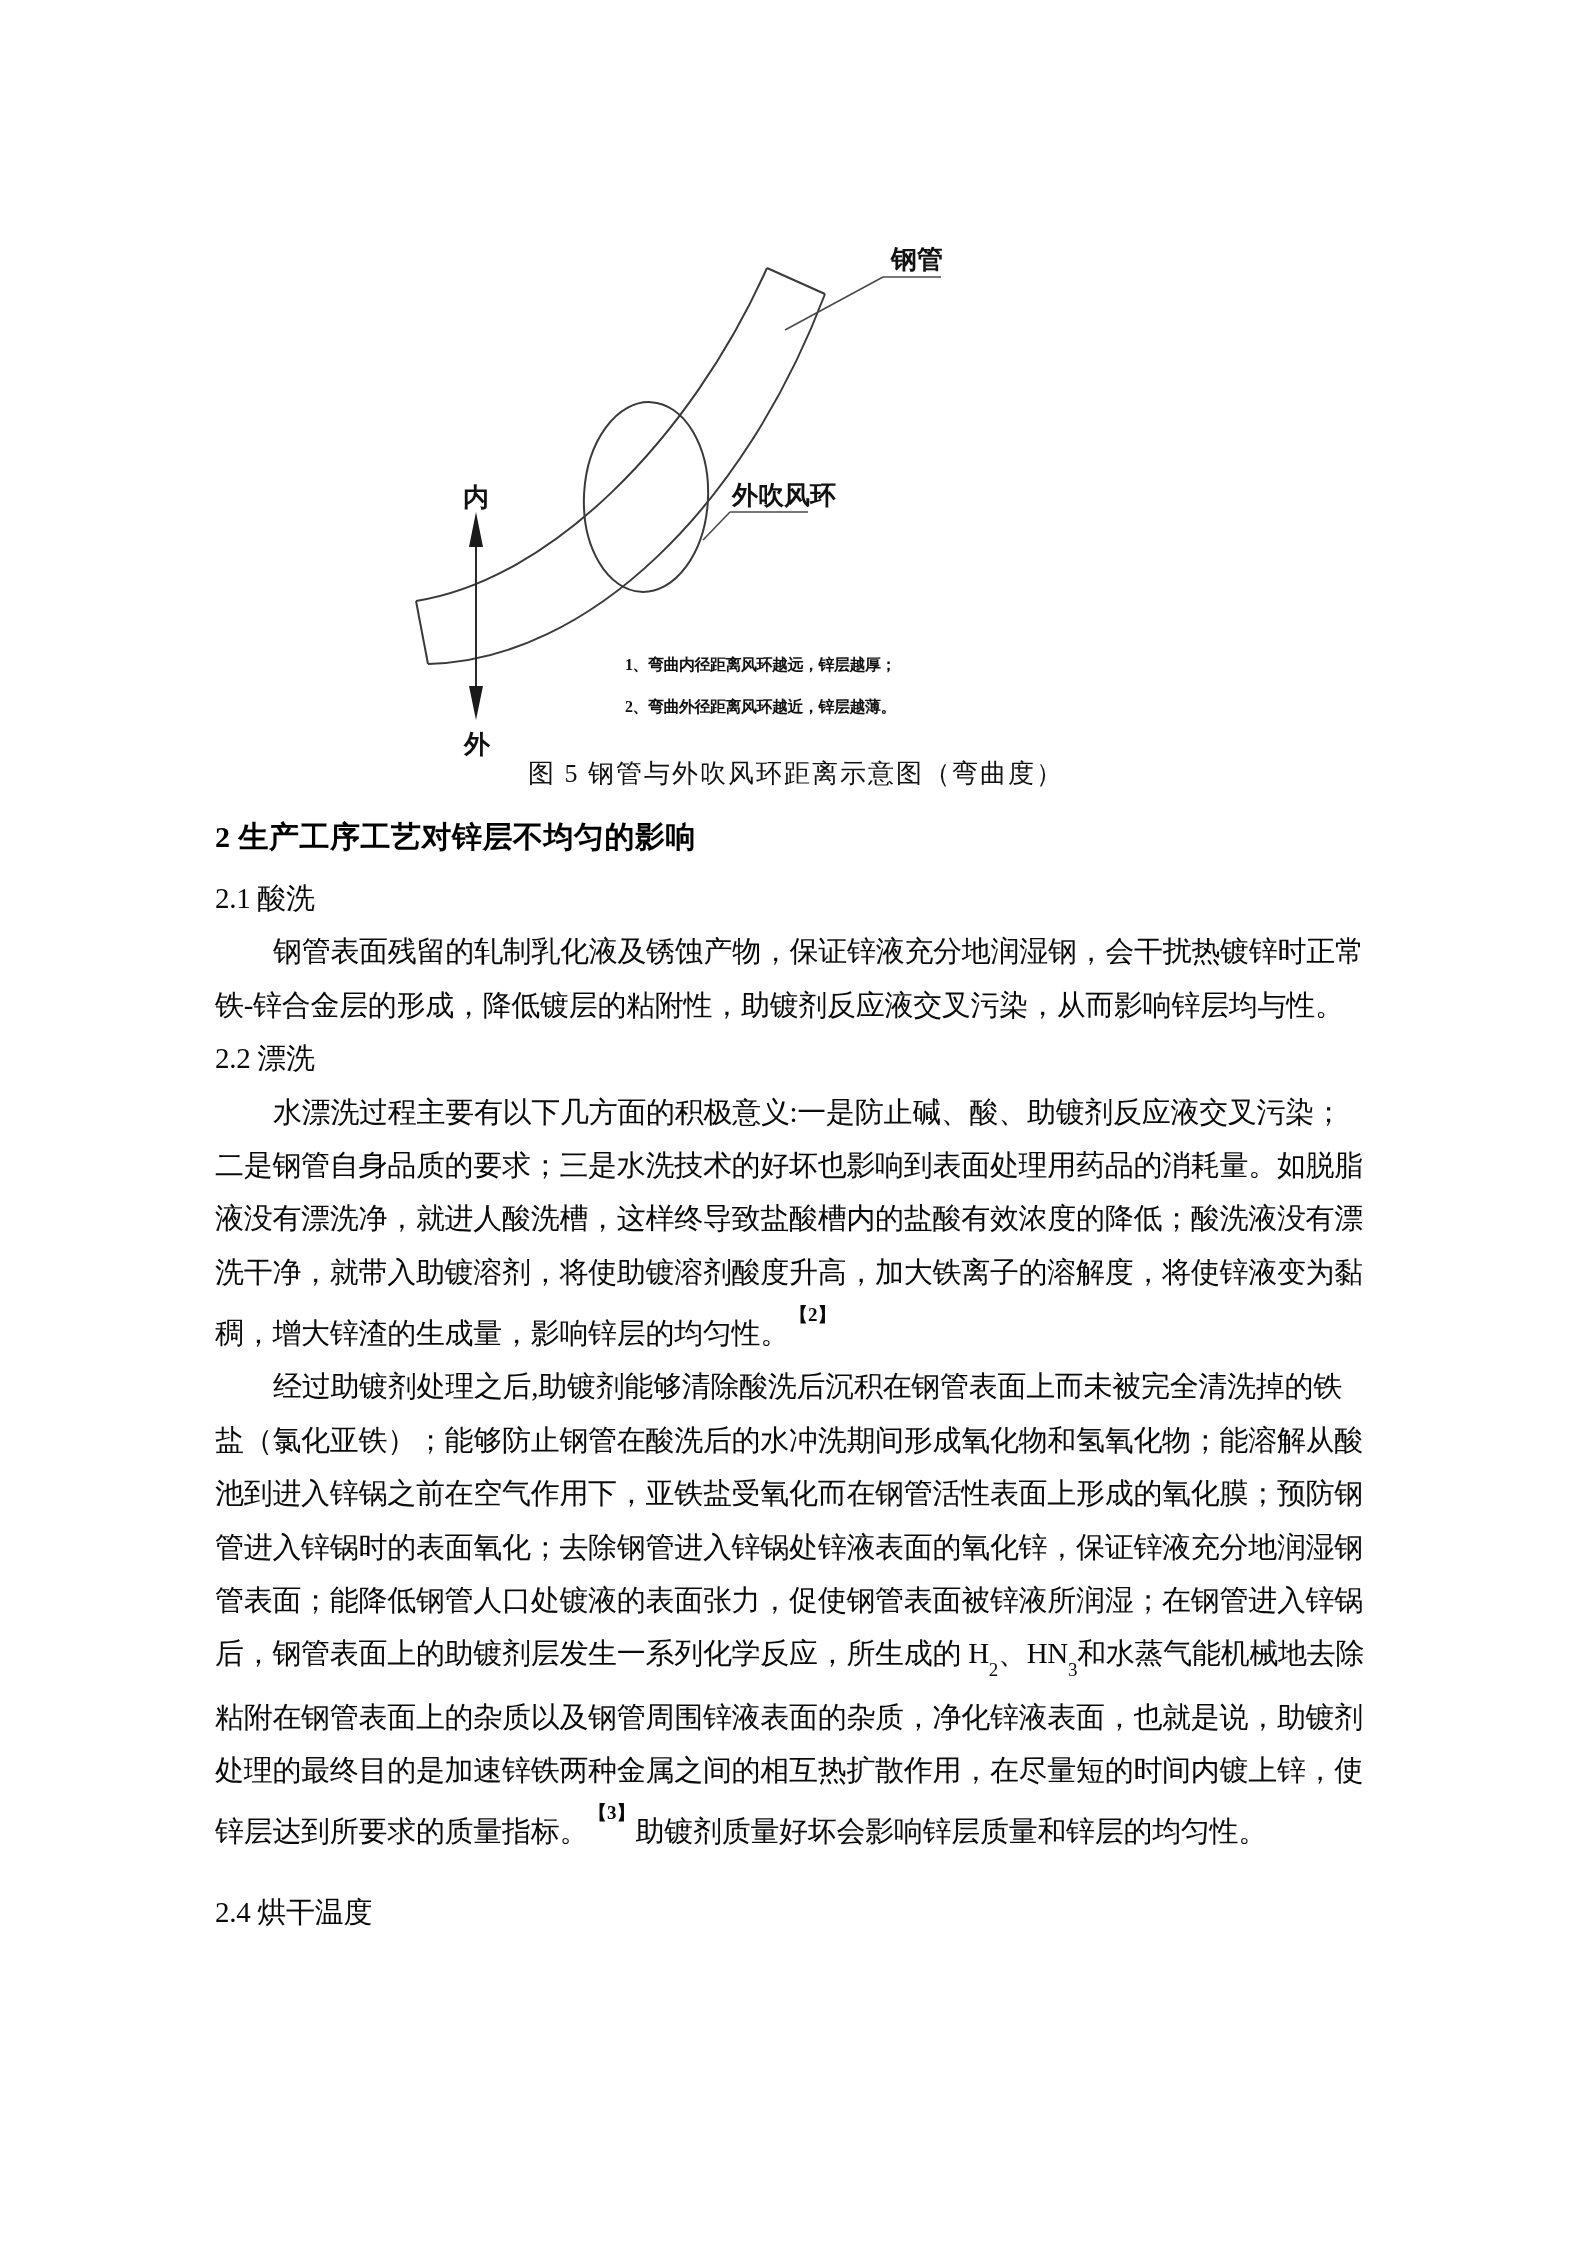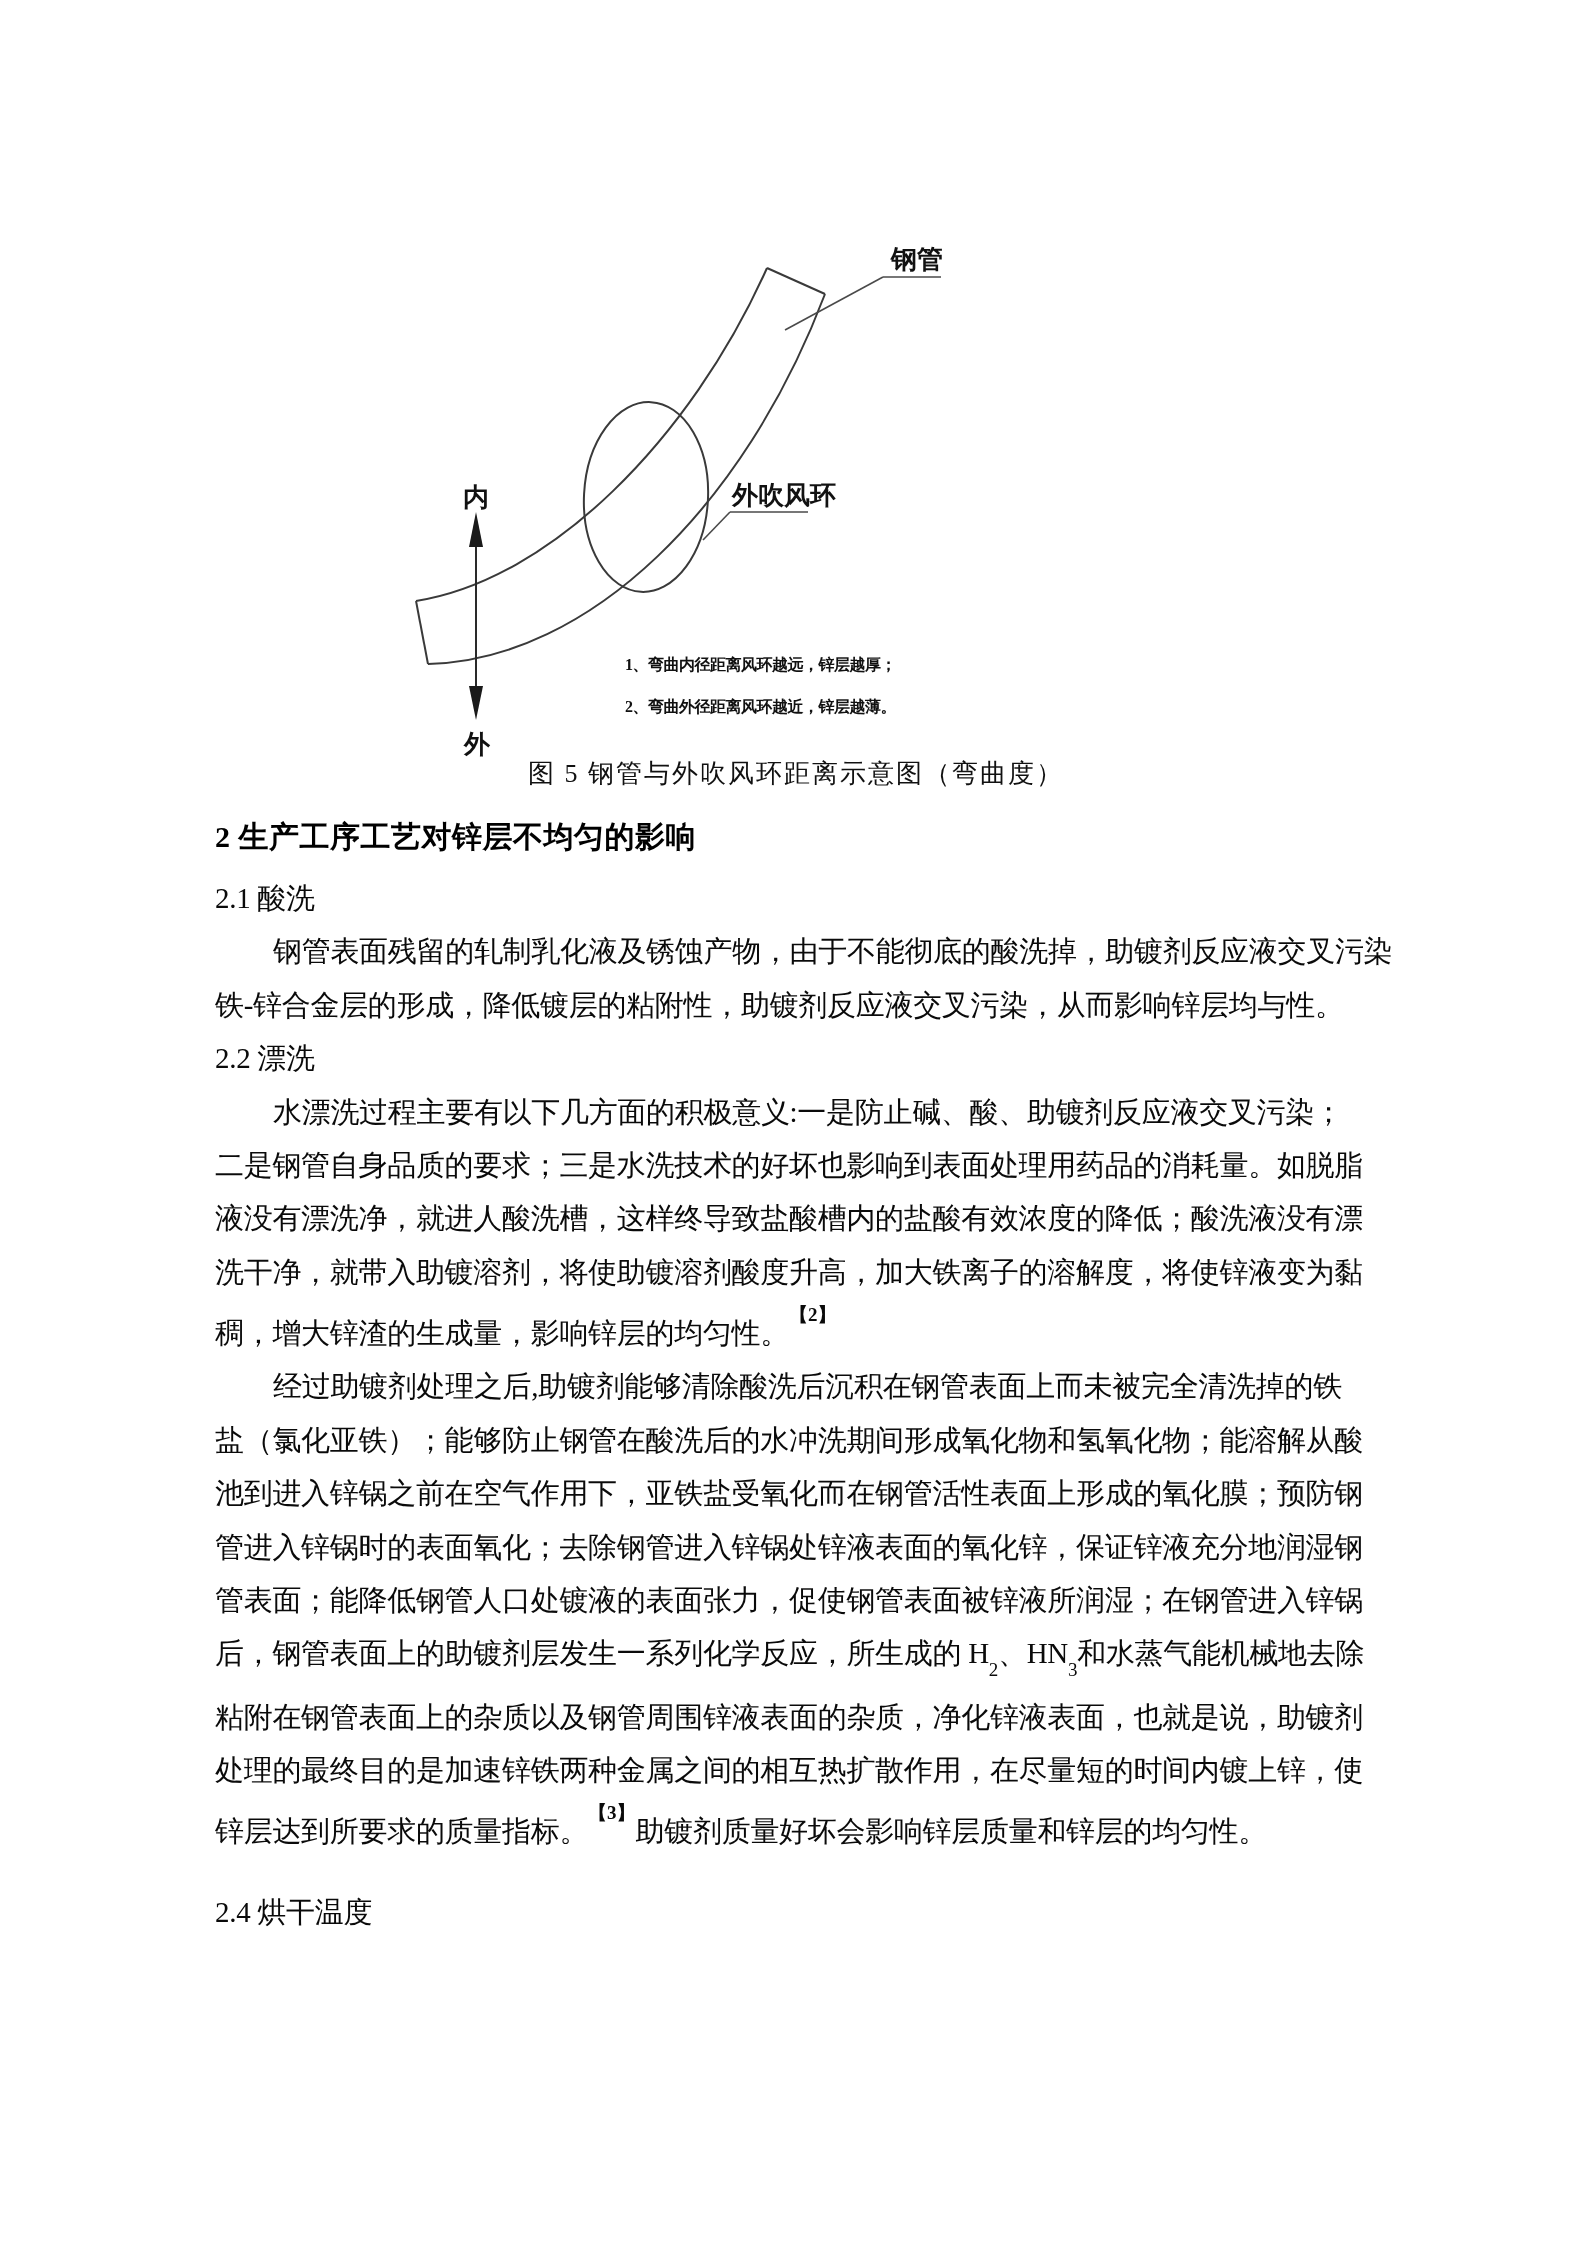--- a/index.html
+++ b/index.html
@@ -71,21 +71,21 @@
 
 <div class="note" id="note-1">1、弯曲内径距离风环越远，锌层越厚；</div>
 <div class="note" id="note-2">2、弯曲外径距离风环越近，锌层越薄。</div>
 
 <div id="figure-caption">图 5 钢管与外吹风环距离示意图（弯曲度）</div>
 
 <div id="section-heading">2 生产工序工艺对锌层不均匀的影响</div>
 
 <div id="body-text">
   <div class="bline">2.1 酸洗</div>
-  <div class="bline indent">钢管表面残留的轧制乳化液及锈蚀产物，由于不能彻底的酸洗掉，助镀剂反应液交叉污染</div>
+  <div class="bline indent">钢管表面残留的轧制乳化液及锈蚀产物，保证锌液充分地润湿钢，会干扰热镀锌时正常</div>
   <div class="bline">铁-锌合金层的形成，降低镀层的粘附性，助镀剂反应液交叉污染，从而影响锌层均与性。</div>
   <div class="bline">2.2 漂洗</div>
   <div class="bline indent">水漂洗过程主要有以下几方面的积极意义:一是防止碱、酸、助镀剂反应液交叉污染；</div>
   <div class="bline">二是钢管自身品质的要求；三是水洗技术的好坏也影响到表面处理用药品的消耗量。如脱脂</div>
   <div class="bline">液没有漂洗净，就进人酸洗槽，这样终导致盐酸槽内的盐酸有效浓度的降低；酸洗液没有漂</div>
   <div class="bline">洗干净，就带入助镀溶剂，将使助镀溶剂酸度升高，加大铁离子的溶解度，将使锌液变为黏</div>
   <div class="bline">
     <span>稠，增大锌渣的生成量，影响锌层的均匀性。</span><sup class="cite">【2】</sup>
   </div>
   <div class="bline indent">经过助镀剂处理之后,助镀剂能够清除酸洗后沉积在钢管表面上而未被完全清洗掉的铁</div>

